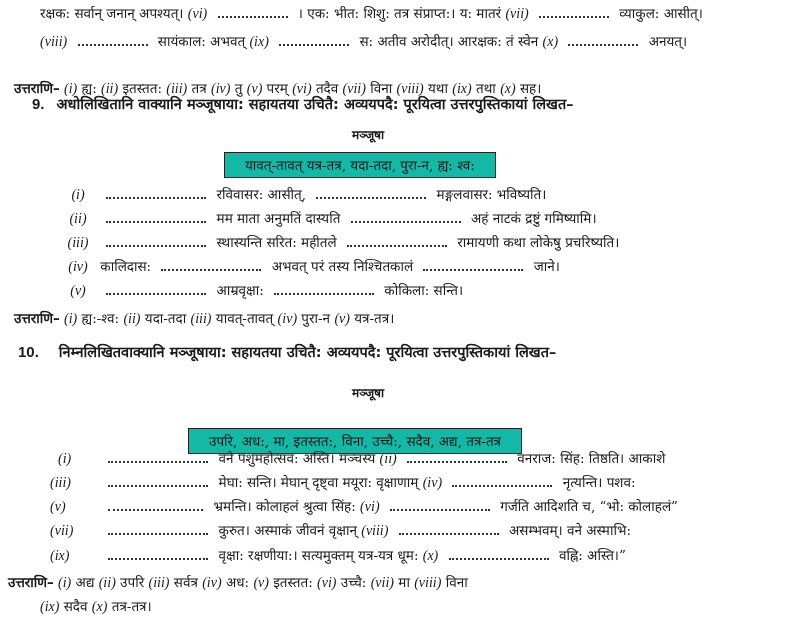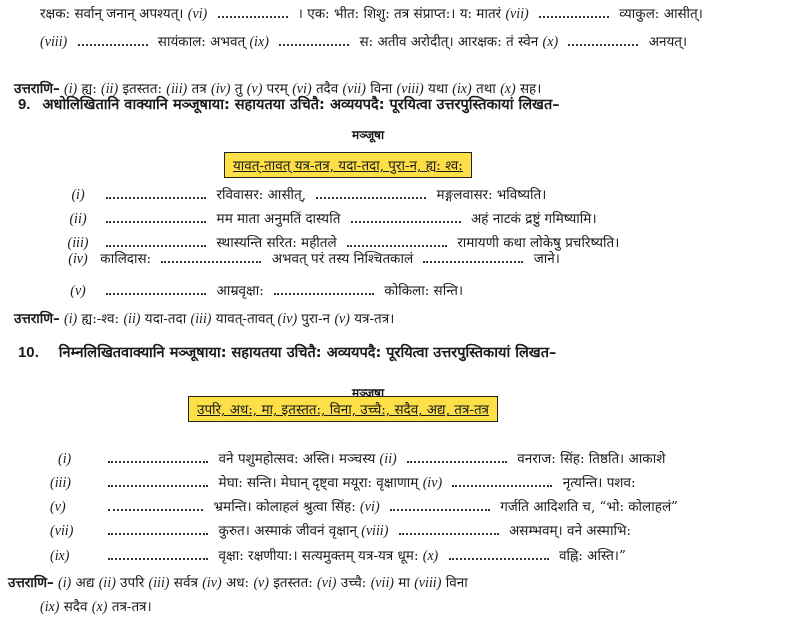--- a/index.html
+++ b/index.html
@@ -13,22 +13,22 @@
   .rn { font-family: "Liberation Serif", "DejaVu Serif", serif; font-style: italic; font-size: 14px; }
   .dots {
     display: inline-block; vertical-align: baseline;
     border-bottom: 2px dotted #333; height: 8px; margin: 0 6px;
   }
   .bold { font-weight: bold; font-family: "DejaVu Sans", sans-serif; }
   .q-head { font-size: 14.5px; font-weight: bold; font-family: "DejaVu Sans", sans-serif; }
   .q-num { font-family: "Liberation Sans", sans-serif; font-weight: bold; font-size: 15px; margin-right: 12px; }
   .box-title { font-weight: bold; font-family: Liberation Mono, monospace; font-size: 12px; }
   .wordbox {
-    position: absolute; border: 1.5px solid #222; padding: 3px 8px;
-    font-size: 13.5px; line-height: 18px; white-space: nowrap; background: #fde047; text-decoration: underline;
+    position: absolute; border: 1.5px solid #222; padding: 3px 20px;
+    font-size: 13.5px; line-height: 18px; white-space: nowrap; background: #14b8a6;
   }
 </style>
 </head>
 <body>
 
 <div class="line" style="left:40px; top:3px;">
   <span>रक्षक: सर्वान् जनान् अपश्यत्।</span>
   <span class="rn">(vi)</span>
   <span class="dots" style="width:70px"></span>
   <span>। एक: भीत: शिशु: तत्र संप्राप्त:। य: मातरं</span>
@@ -56,21 +56,21 @@
   <span class="rn">(iii)</span> <span>तत्र</span>
   <span class="rn">(iv)</span> <span>तु</span>
   <span class="rn">(v)</span> <span>परम्</span>
   <span class="rn">(vi)</span> <span>तदैव</span>
   <span class="rn">(vii)</span> <span>विना</span>
   <span class="rn">(viii)</span> <span>यथा</span>
   <span class="rn">(ix)</span> <span>तथा</span>
   <span class="rn">(x)</span> <span>सह।</span>
 </div>
 
-<div class="line q-head" style="left:18px; top:94px;">
+<div class="line q-head" style="left:32px; top:94px;">
   <span class="q-num">9.</span><span>अधोलिखितानि वाक्यानि मञ्जूषाया: सहायतया उचितै: अव्ययपदै: पूरयित्वा उत्तरपुस्तिकायां लिखत–</span>
 </div>
 
 <div class="line box-title" style="left:352px; top:126px;">मञ्जूषा</div>
 
 <div class="wordbox" style="left:224px; top:152px;">यावत्-तावत् यत्र-तत्र, यदा-तदा, पुरा-न, ह्य: श्व:</div>
 
 <div>
   <div class="line" style="left:60px; top:184px;">
     <span class="rn" style="display:inline-block;width:36px;text-align:center">(i)</span>
@@ -86,21 +86,21 @@
     <span class="dots" style="width:110px"></span>
     <span>अहं नाटकं द्रष्टुं गमिष्यामि।</span>
   </div>
   <div class="line" style="left:60px; top:232px;">
     <span class="rn" style="display:inline-block;width:36px;text-align:center">(iii)</span>
     <span class="dots" style="width:100px"></span>
     <span>स्थास्यन्ति सरित: महीतले</span>
     <span class="dots" style="width:100px"></span>
     <span>रामायणी कथा लोकेषु प्रचरिष्यति।</span>
   </div>
-  <div class="line" style="left:60px; top:248px;">
+  <div class="line" style="left:60px; top:256px;">
     <span class="rn" style="display:inline-block;width:36px;text-align:center">(iv)</span>
     <span>कालिदास:</span>
     <span class="dots" style="width:100px"></span>
     <span>अभवत् परं तस्य निश्चितकालं</span>
     <span class="dots" style="width:100px"></span>
     <span>जाने।</span>
   </div>
   <div class="line" style="left:60px; top:280px;">
     <span class="rn" style="display:inline-block;width:36px;text-align:center">(v)</span>
     <span class="dots" style="width:100px"></span>
@@ -118,21 +118,21 @@
   <span class="rn">(iv)</span> <span>पुरा-न</span>
   <span class="rn">(v)</span> <span>यत्र-तत्र।</span>
 </div>
 
 <div class="line q-head" style="left:18px; top:342px;">
   <span class="q-num" style="margin-right:20px">10.</span><span>निम्नलिखितवाक्यानि मञ्जूषाया: सहायतया उचितै: अव्ययपदै: पूरयित्वा उत्तरपुस्तिकायां लिखत–</span>
 </div>
 
 <div class="line box-title" style="left:352px; top:384px;">मञ्जूषा</div>
 
-<div class="wordbox" style="left:188px; top:396px;text-align:right;">उपरि, अध:, मा, इतस्तत:, विना, उच्चै:, सदैव, अद्य, तत्र-तत्र</div>
+<div class="wordbox" style="left:188px; top:428px;text-align:right;">उपरि, अध:, मा, इतस्तत:, विना, उच्चै:, सदैव, अद्य, तत्र-तत्र</div>
 
 <div>
   <div class="line" style="left:58px; top:448px;">
     <span class="rn" style="display:inline-block;width:40px">(i)</span>
     <span class="dots" style="width:100px"></span>
     <span>वने पशुमहोत्सव: अस्ति। मञ्चस्य</span>
     <span class="rn">(ii)</span>
     <span class="dots" style="width:100px"></span>
     <span>वनराज: सिंह: तिष्ठति। आकाशे</span>
   </div>

